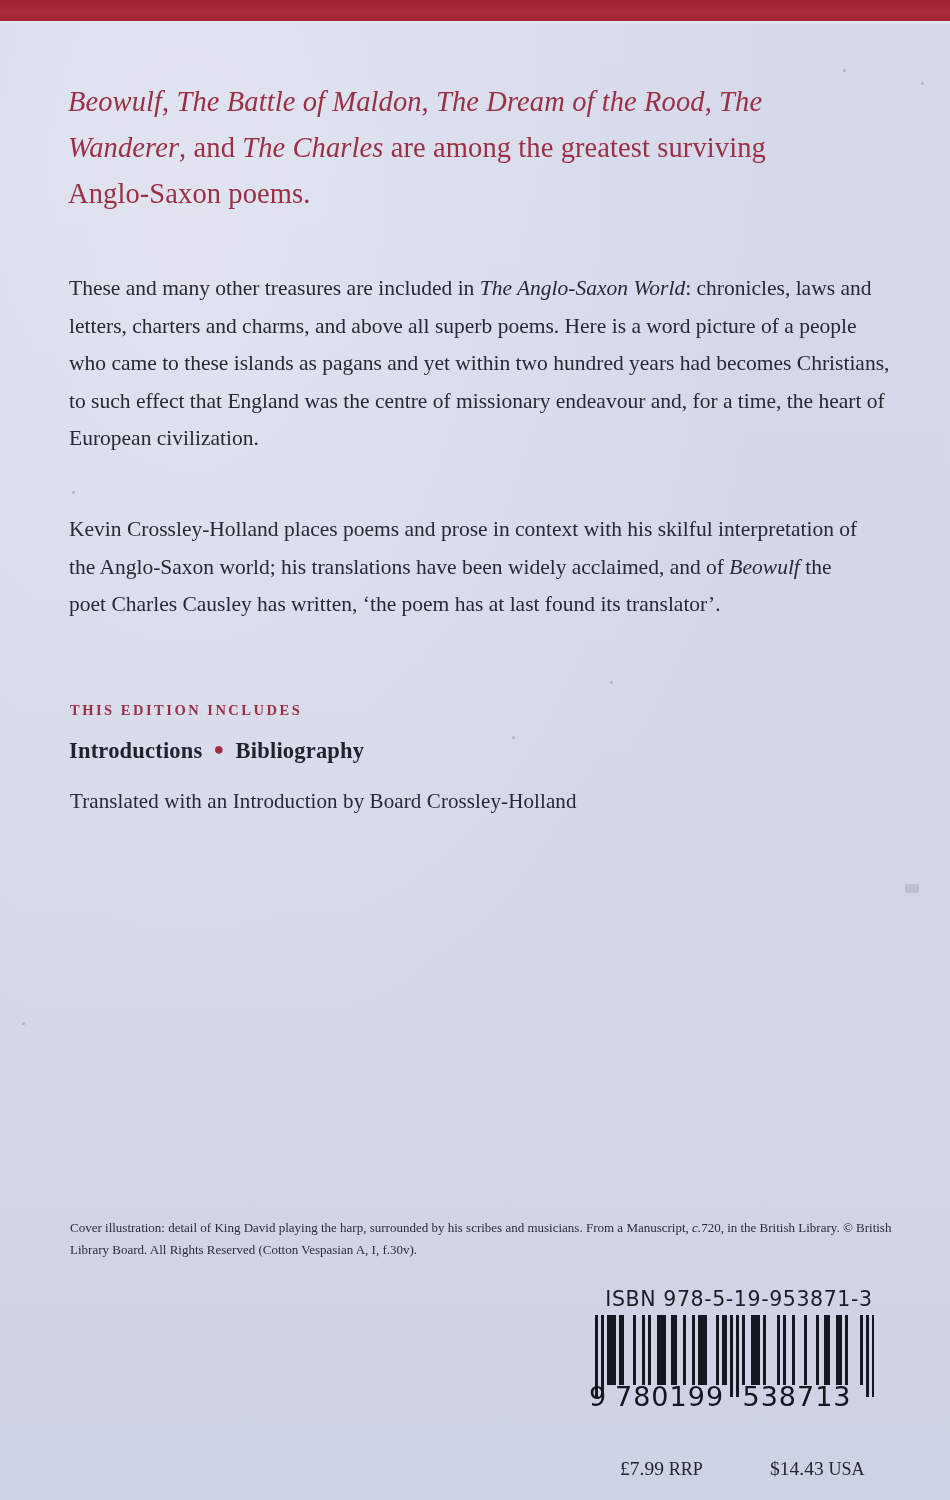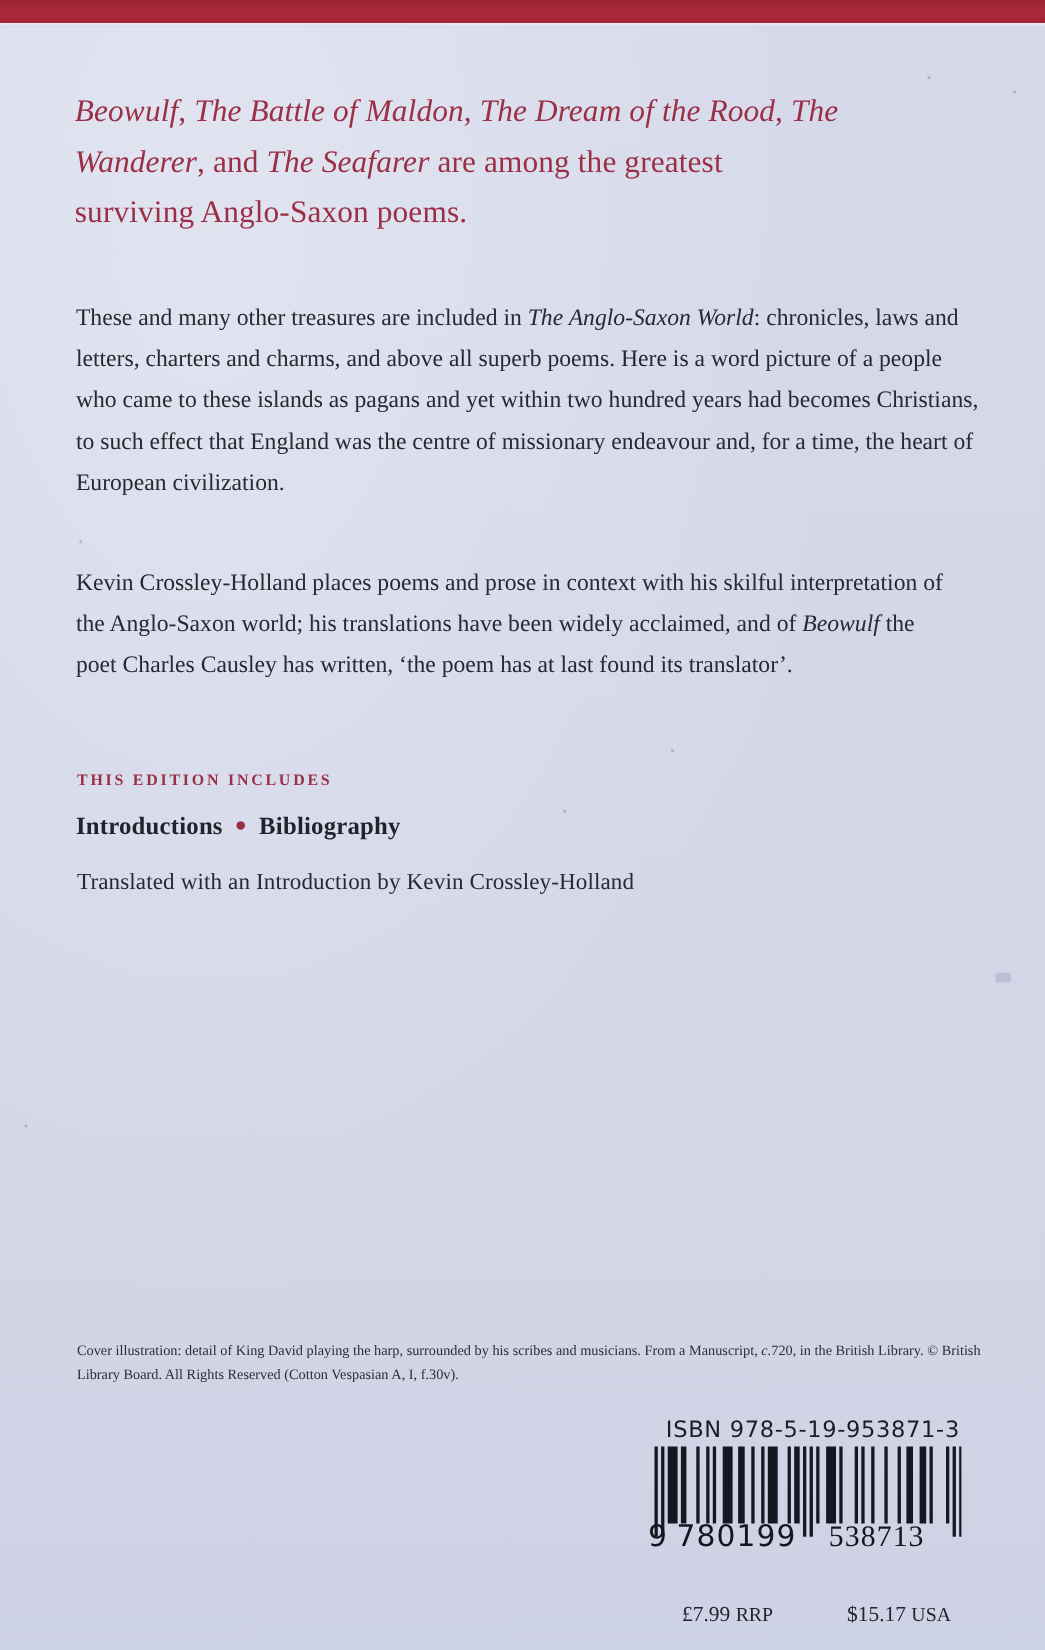--- a/index.html
+++ b/index.html
@@ -181,21 +181,21 @@
     left: 0; top: 66px;
     width: 292px;
     font-family: "DejaVu Sans", sans-serif;
     font-size: 27px;
     color: #13161d;
     letter-spacing: 1px;
     display: flex;
   }
   .ean-digits .lead { width: 26px; text-align: left; }
   .ean-digits .grp-left { width: 118px; text-align: left; }
-  .ean-digits .grp-right { width: 128px; text-align: center; font-family: Liberation Serif, serif; }
+  .ean-digits .grp-right { width: 128px; text-align: center; }
 
   
   .footer-url {
     position: absolute;
     left: 78px;
     top: 1434px;
     color: #22262f;
     font-size: 19px;
     font-weight: bold;
     letter-spacing: 0.1px;
@@ -236,39 +236,39 @@
   <div class="speckle" style="left:843px; top:45px;"></div>
   <div class="speckle" style="left:921px; top:58px;"></div>
   <div class="speckle" style="left:610px; top:657px;"></div>
   <div class="speckle" style="left:512px; top:712px;"></div>
   <div class="speckle" style="left:72px; top:467px;"></div>
   <div class="speckle" style="left:22px; top:998px;"></div>
   <div class="speckle" style="left:905px; top:860px;width:14px;height:9px;border-radius:2px;background:rgba(160,165,185,0.45);"></div>
 
   <div class="headline">
     <i>Beowulf</i><span>, </span><i>The Battle of Maldon</i><span>, </span><i>The Dream of the</i>
-    <i>Rood</i><span>, </span><i>The Wanderer</i><span>, and </span><i>The Seafarer</i><span> are among</span>
+    <i>Rood</i><span>, </span><i>The Wanderer</i><span>, and </span><i>The Charles</i><span> are among</span>
     <span>the greatest surviving Anglo-Saxon poems.</span>
   </div>
 
   <div class="blurb p1">
     <span>These and many other treasures are included in </span><i>The Anglo-Saxon World</i><span>: chronicles, laws and letters, charters and charms, and above all superb poems. Here is a word picture of a people who came to these islands as pagans and yet within two hundred years had becomes Christians, to such effect that England was the centre of missionary endeavour and, for a time, the heart of European civilization.</span>
   </div>
 
   <div class="blurb p2">
     <span>Kevin Crossley-Holland places poems and prose in context with his skilful interpretation of the Anglo-Saxon world; his translations have been widely acclaimed, and of </span><i>Beowulf</i><span> the poet Charles Causley has written, ‘the poem has at last found its translator’.</span>
   </div>
 
   <div class="edition-kicker">THIS EDITION INCLUDES</div>
 
   <div class="edition-items">
     <span>Introductions</span><span class="dot">●</span><span>Bibliography</span>
   </div>
 
-  <div class="translator">Translated with an Introduction by Kevin Crossley-Holland</div>
+  <div class="translator">Translated with an Introduction by Board Crossley-Holland</div>
 
   <div class="credit">
     <span>Cover illustration: detail of King David playing the harp, surrounded by his scribes and musicians. From a</span>
     <span>Manuscript, </span><i>c.</i><span>720, in the British Library. © British Library Board.  All Rights Reserved (Cotton Vespasian A, I, f.30v).</span>
   </div>
 
 
   <div class="barcode-block">
     <div class="isbn-text">ISBN 978-5-19-953871-3</div>
     <div class="barcode-area">
@@ -339,16 +339,16 @@
         <span class="grp-right">538713</span>
       </div>
     </div>
   </div>
 
   <div class="footer-url">www.oup.com/worldsclassics</div>
   <div class="price-gbp">
     <span>£7.99 </span><span class="sc">RRP</span>
   </div>
   <div class="price-usd">
-    <span>$15.17 </span><span class="sc">USA</span>
+    <span>$14.43 </span><span class="sc">USA</span>
   </div>
 
 </div>
 
 </body></html>

